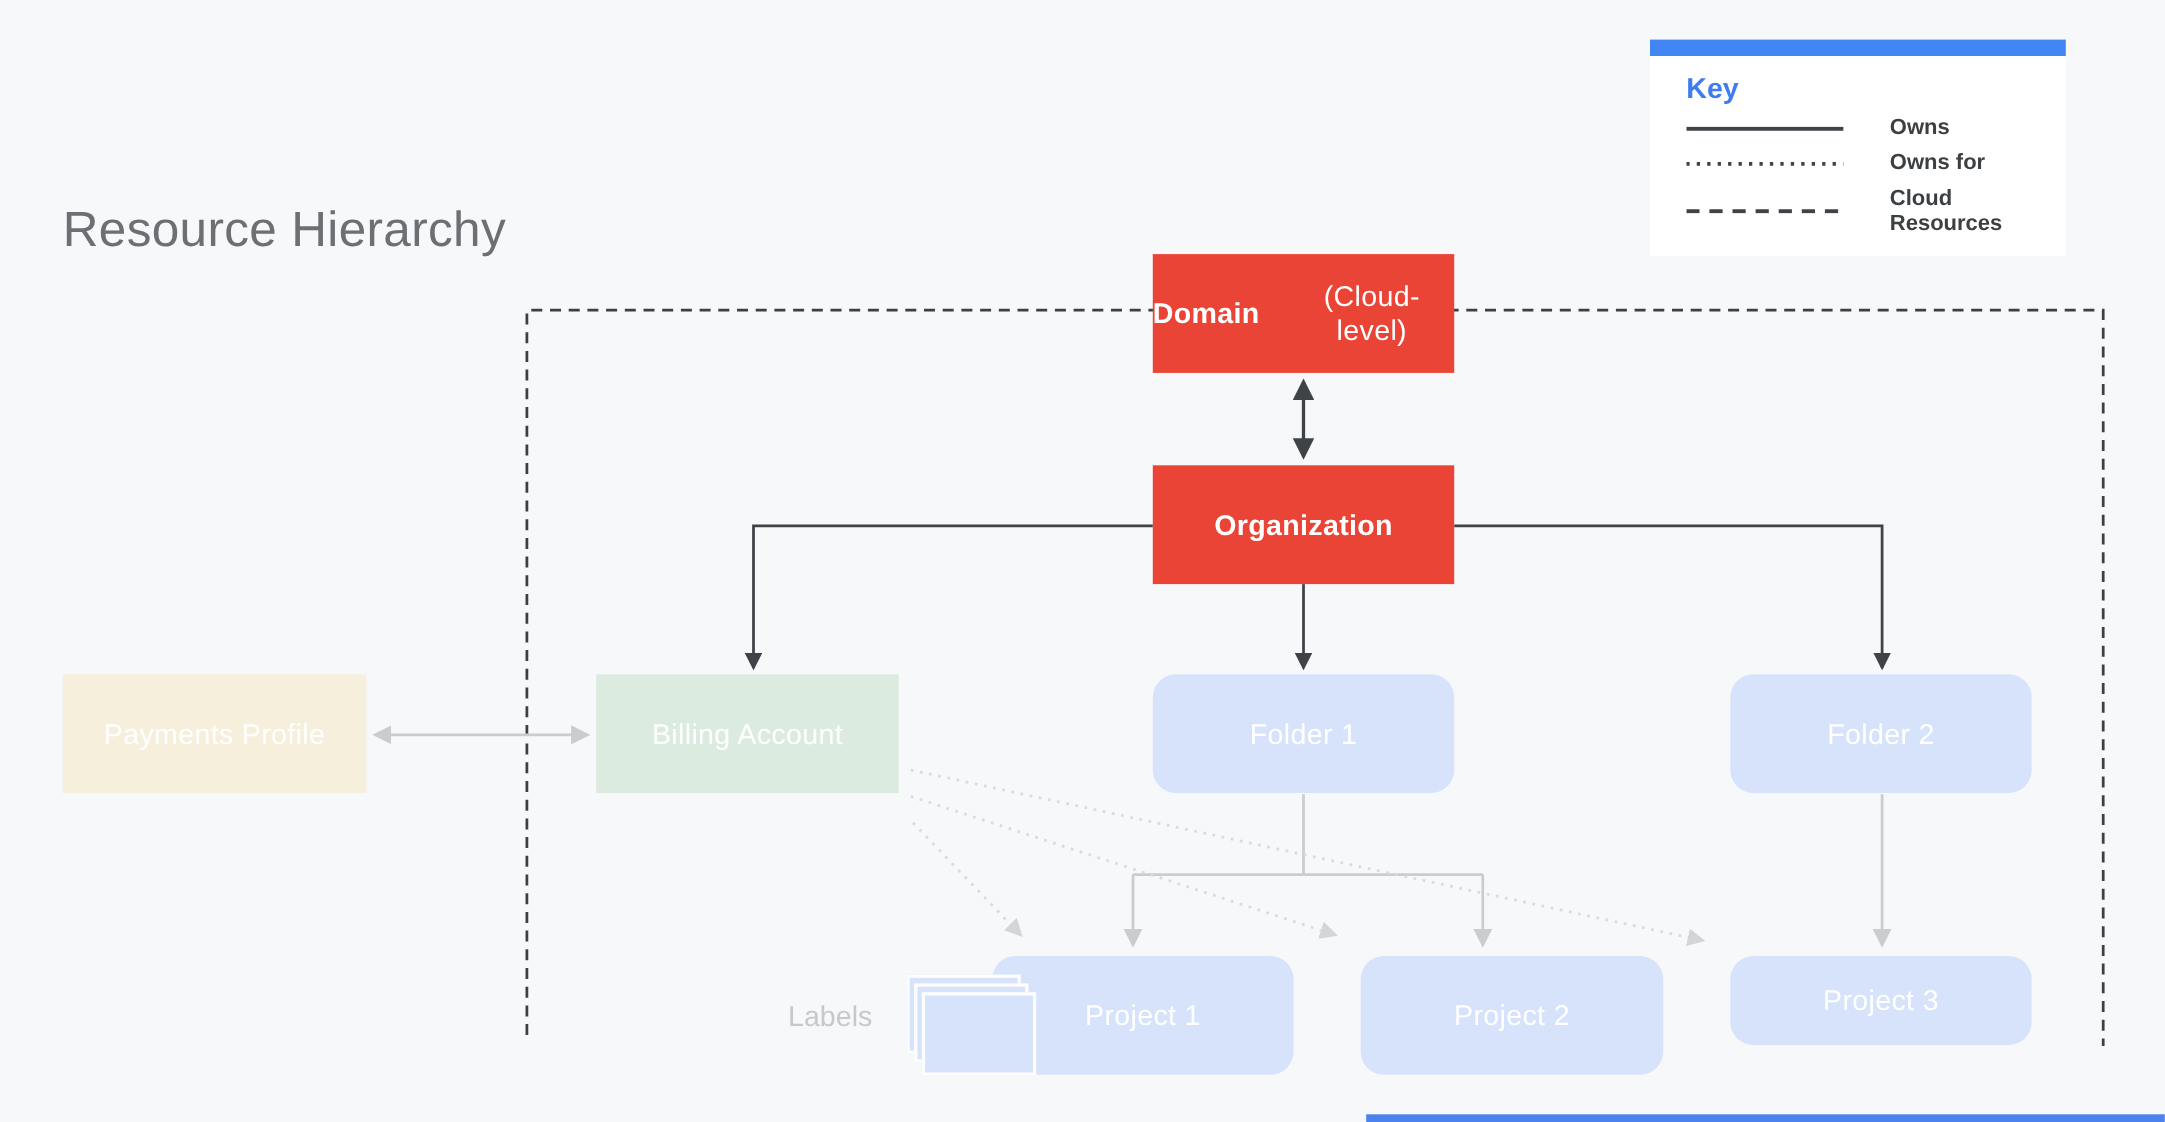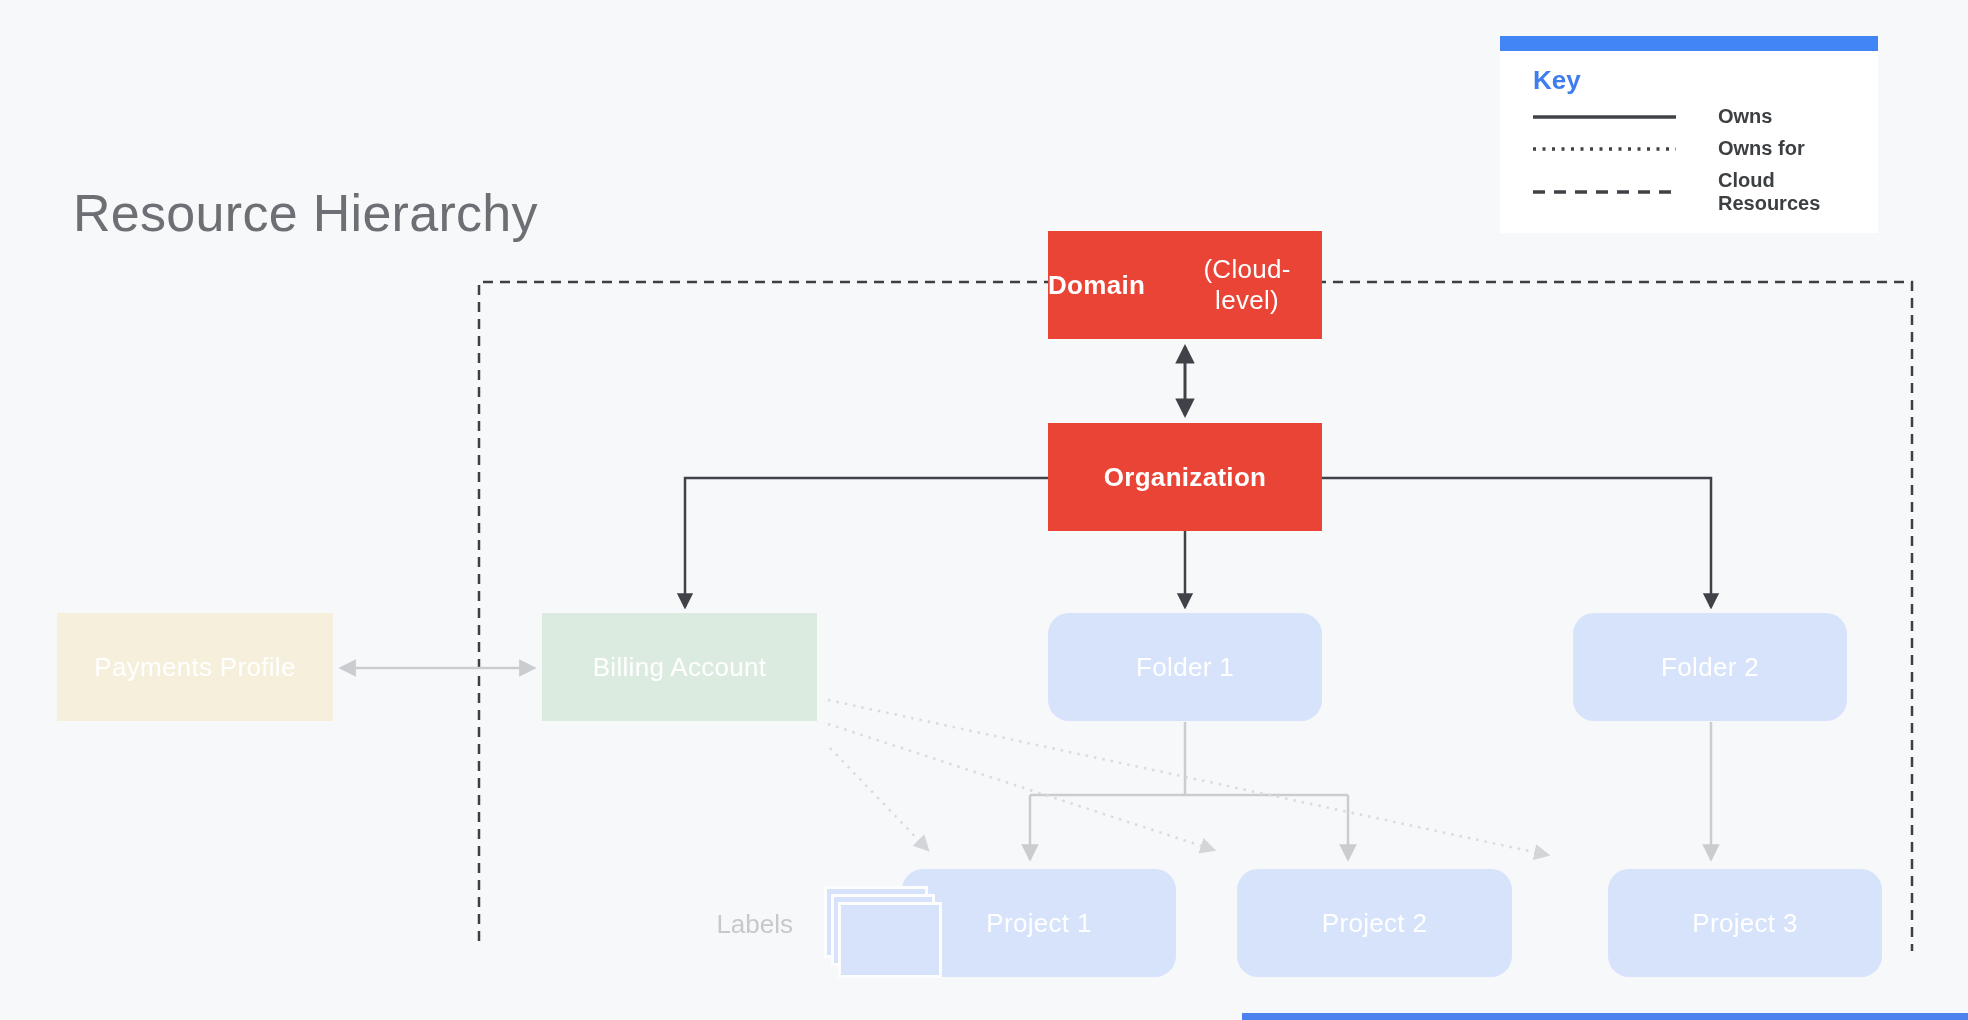--- a/index.html
+++ b/index.html
@@ -11,22 +11,22 @@
     overflow: hidden;
   }
   #canvas { position: absolute; inset: 0; width: 1968px; height: 1020px; }
 
   
   svg.connectors { position: absolute; left: 0; top: 0; z-index: 1; }
 
   
   .page-title {
     position: absolute; left: 57px; top: 183px;
-    font-size: 52px; font-weight: 400; color: #6C6F73;
-    letter-spacing: 0.3px; z-index: 2; margin-left: 16px;
+    font-size: 45px; font-weight: 400; color: #6C6F73;
+    letter-spacing: 0.3px; z-index: 2;
   }
 
   
   .node {
     position: absolute; z-index: 2;
     display: flex; align-items: center; justify-content: center;
     font-size: 26px; color: #FFFFFF; text-align: center;
     letter-spacing: 0.3px;
   }
   .node.red   { background: #E94435; gap: 19px; }
@@ -37,21 +37,21 @@
   .node .r { font-weight: 400; margin-left: 8px; }
 
   #node-domain        { left: 1048px; top: 231px; width: 274px; height: 108px; }
   #node-organization  { left: 1048px; top: 423px; width: 274px; height: 108px; font-weight: 700; }
   #node-payments      { left:   57px; top: 613px; width: 276px; height: 108px; }
   #node-billing       { left:  542px; top: 613px; width: 275px; height: 108px; }
   #node-folder1       { left: 1048px; top: 613px; width: 274px; height: 108px; }
   #node-folder2       { left: 1573px; top: 613px; width: 274px; height: 108px; }
   #node-project1      { left:  902px; top: 869px; width: 274px; height: 108px; }
   #node-project2      { left: 1237px; top: 869px; width: 275px; height: 108px; }
-  #node-project3      { left: 1608px; top: 869px; width: 274px; height: 108px; }
+  #node-project3      { left: 1573px; top: 869px; width: 274px; height: 81px; }
 
   
   .labels-caption {
     position: absolute; left: 643px; top: 909px; width: 150px;
     text-align: right; font-size: 26px; color: #C6C9CC; z-index: 2;
   }
   .labels-icon { position: absolute; left: 824px; top: 886px; width: 126px; height: 94px; z-index: 3; }
   .labels-icon .card {
     position: absolute; width: 104px; height: 72px;
     background: #D7E3FA; border: 3px solid #FDFDFE;

